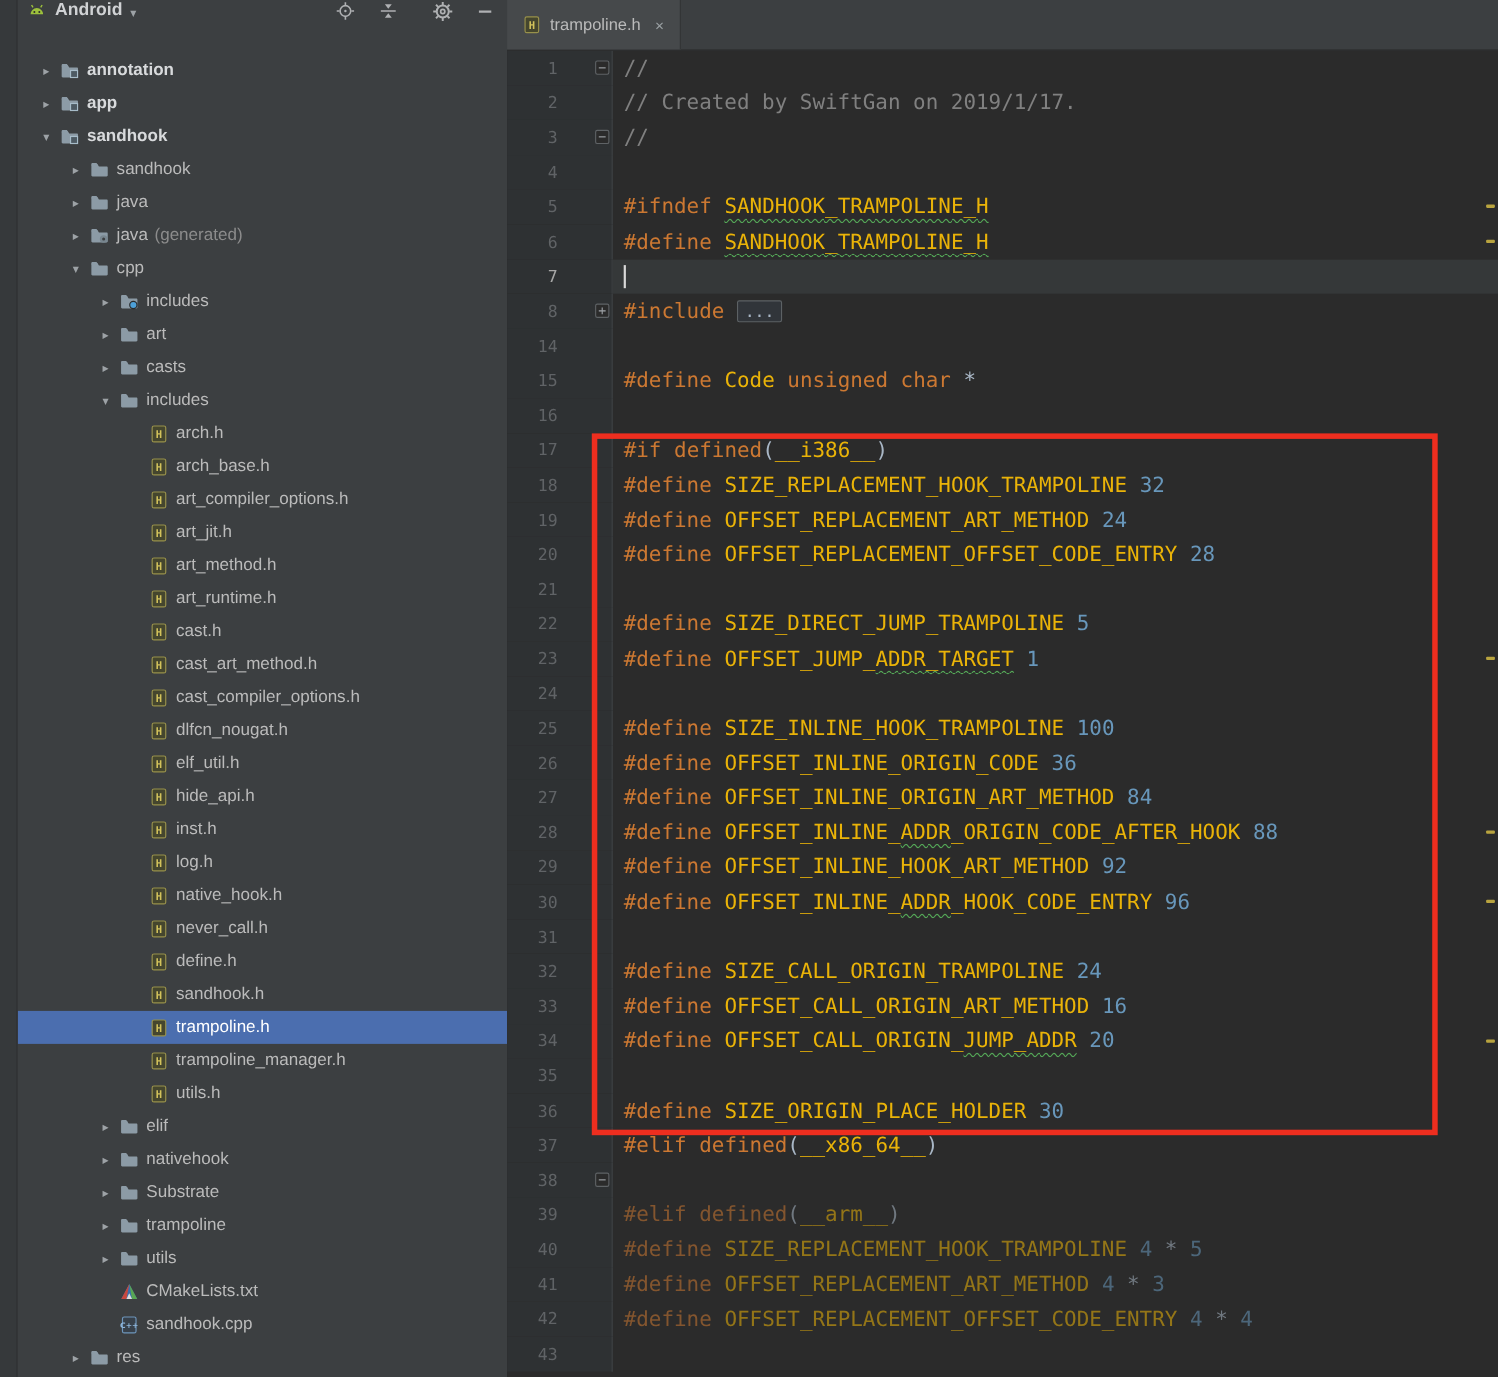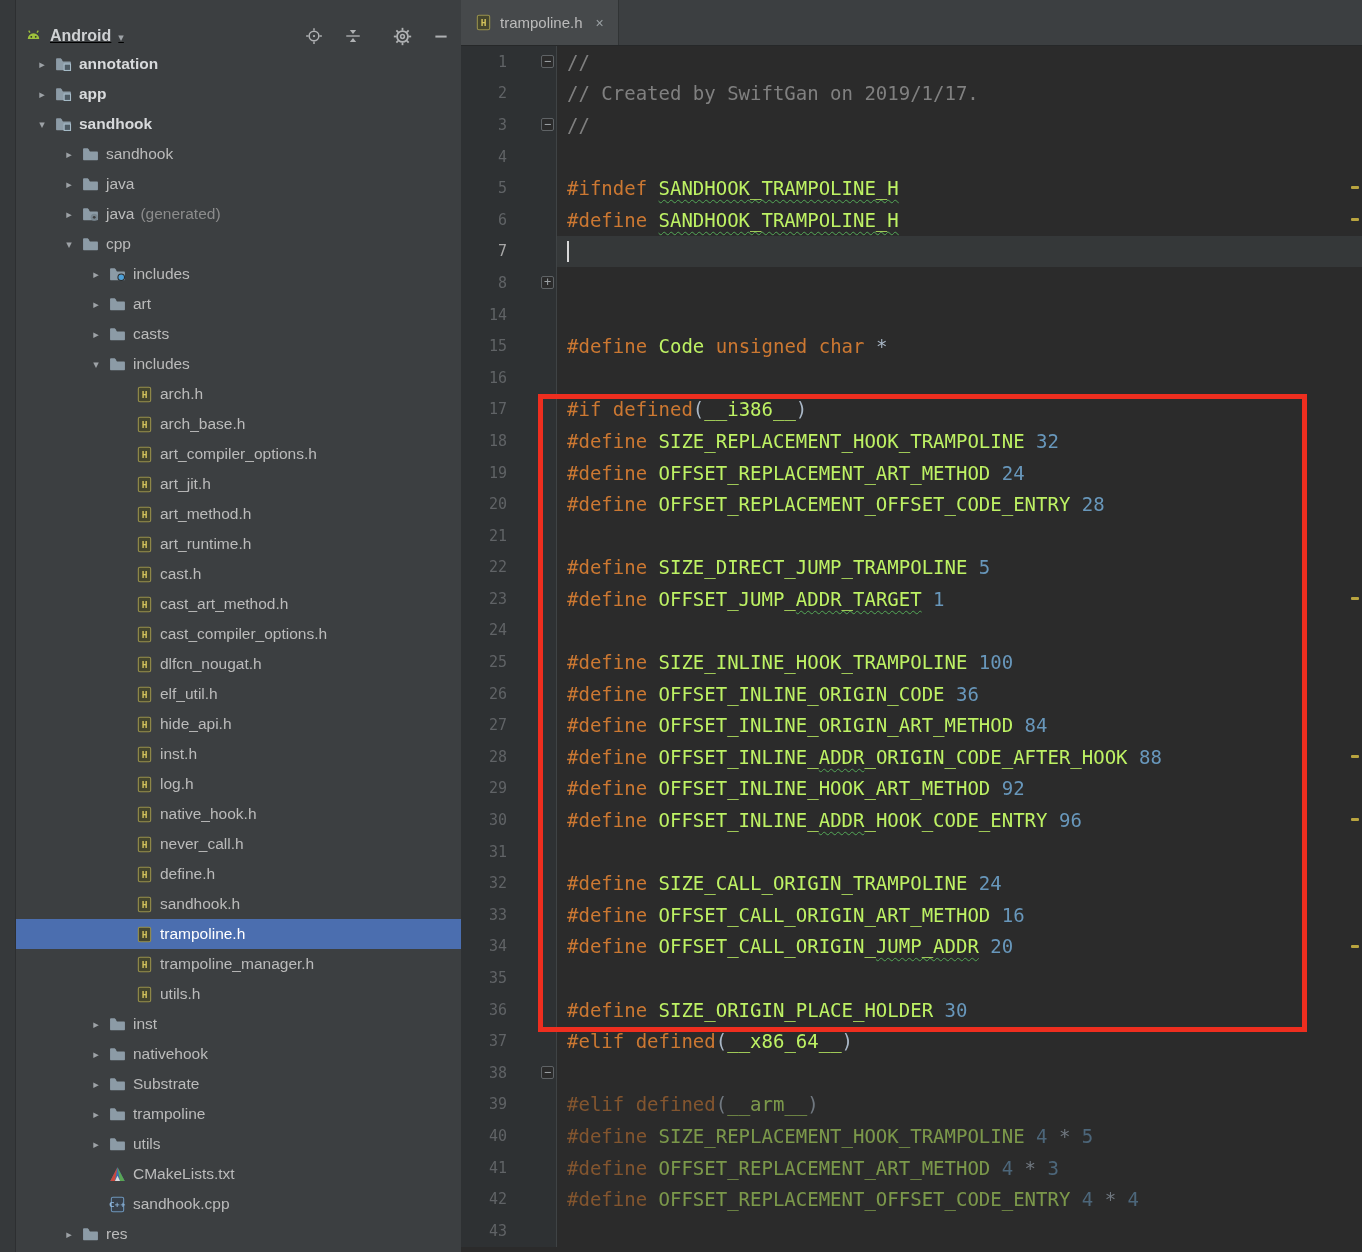--- a/index.html
+++ b/index.html
@@ -9,21 +9,21 @@
     background:#2b2b2b;
     font-family:"Liberation Sans", sans-serif;
   }
   .app { position:relative; width:1362px; height:1252px; display:flex; }
 
   
   .tool-strip { width:16px; background:#36393b; border-right:1px solid #2d2f31; flex:0 0 16px; }
 
   
   .sidebar { width:445px; flex:0 0 445px; background:#3c3f41; display:flex; flex-direction:column; overflow:hidden; }
-  .sidebar-header { height:46px; flex:0 0 46px; display:flex; align-items:flex-end; padding:0 10px 0 7px;text-decoration:underline; }
+  .sidebar-header { height:46px; flex:0 0 46px; display:flex; align-items:flex-start; padding:0 10px 0 7px; }
   .project-selector { display:flex; align-items:center; gap:7px; cursor:pointer; }
   .selector-label { color:#d0d2d4; font-size:16px; font-weight:bold; }
   .selector-caret { color:#9da2a6; font-size:11px; padding-top:2px; }
   .header-icons { margin-left:auto; display:flex; align-items:center; gap:19px; }
   .hicon { display:inline-flex; align-items:center; justify-content:center; width:20px; height:20px; cursor:pointer; }
   .hicon.gear { margin-left:10px; }
 
   .tree { flex:1; padding-top:3px; overflow:hidden; }
   .tree-row { height:30px; display:flex; align-items:center; font-size:15.5px; color:#bbbbbb; white-space:nowrap; cursor:pointer; }
   .tree-row.selected { background:#4b6eaf; color:#ffffff; }
@@ -47,21 +47,21 @@
   .gutter .num { flex:0 0 46px; text-align:right; color:#606366; font-size:15px; }
   .gutter .foldcol { flex:1; display:flex; justify-content:flex-end; padding-right:2px; }
   .fold-marker { width:13px; height:13px; border:1px solid #5f6366; background:#2b2b2b; color:#9da2a6; font-size:12px; line-height:10px; text-align:center; border-radius:2px; cursor:pointer; }
   .code-text { flex:1; display:flex; align-items:center; padding-left:10px; white-space:pre; color:#a9b7c6; }
   .code-row.caret .code-text { background:#353839; }
   .code-row.caret .num { color:#a7a7a7; }
   .caret-bar { display:inline-block; width:2px; height:21px; background:#d8d8d8; }
 
   .tok { white-space:pre; }
   .tok.kw      { color:#cc7832; }
-  .tok.macro   { color:#bef264; }
+  .tok.macro   { color:#eab308; }
   .tok.num     { color:#6897bb; }
   .tok.comment { color:#808080; }
   .tok.str     { color:#6a8759; }
   .tok.plain   { color:#a9b7c6; }
   .tok.typo    { text-decoration-line:underline; text-decoration-style:wavy; text-decoration-color:#54a857; text-decoration-thickness:1px; text-underline-offset:4px; }
   .tok.folded  { background:#31353a; border:1px solid #5c6164; border-radius:2px; padding:0 6px; color:#a9b7c6; font-size:15px; cursor:pointer; }
   .code-row.dim .tok { opacity:.55; }
 
   
   .error-stripe { position:absolute; top:0; right:0; bottom:0; width:14px; }
@@ -462,21 +462,21 @@
           <span class="tree-label">utils.h</span>
         </div>
         <div class="tree-row" style="padding-left: 68px;">
           <span class="chev-box">▸</span>
           <span class="tree-icon">
             <svg viewBox="0 0 16 16" width="17" height="17">
               <path fill="#8c9ba6" d="M1 4.2c0-.5.4-1 1-1h4.1l1.4 1.9H14c.6 0 1 .4 1 1v6.4c0 .6-.4 1-1 1H2c-.6 0-1-.4-1-1V4.2z"></path>
               <path fill="#8c9ba6" d="M1 4.2V3c0-.6.4-1 1-1h3.4l1.6 2.1z"></path>
             </svg>
           </span>
-          <span class="tree-label">inst</span>
+          <span class="tree-label">elif</span>
         </div>
         <div class="tree-row" style="padding-left: 68px;">
           <span class="chev-box">▸</span>
           <span class="tree-icon">
             <svg viewBox="0 0 16 16" width="17" height="17">
               <path fill="#8c9ba6" d="M1 4.2c0-.5.4-1 1-1h4.1l1.4 1.9H14c.6 0 1 .4 1 1v6.4c0 .6-.4 1-1 1H2c-.6 0-1-.4-1-1V4.2z"></path>
               <path fill="#8c9ba6" d="M1 4.2V3c0-.6.4-1 1-1h3.4l1.6 2.1z"></path>
             </svg>
           </span>
           <span class="tree-label">nativehook</span>
@@ -621,20 +621,21 @@
           </div>
           <div class="code-text"><span class="caret-bar"></span></div>
         </div>
         <div class="code-row">
           <div class="gutter">
             <span class="num">8</span>
             <span class="foldcol">
               <span class="fold-marker">+</span>
             </span>
           </div>
+          <div class="code-text"><span class="tok kw">#include</span><span class="tok plain"> </span><span class="tok folded">...</span></div>
         </div>
         <div class="code-row">
           <div class="gutter">
             <span class="num">14</span>
             <span class="foldcol"></span>
           </div>
           <div class="code-text"></div>
         </div>
         <div class="code-row">
           <div class="gutter">

